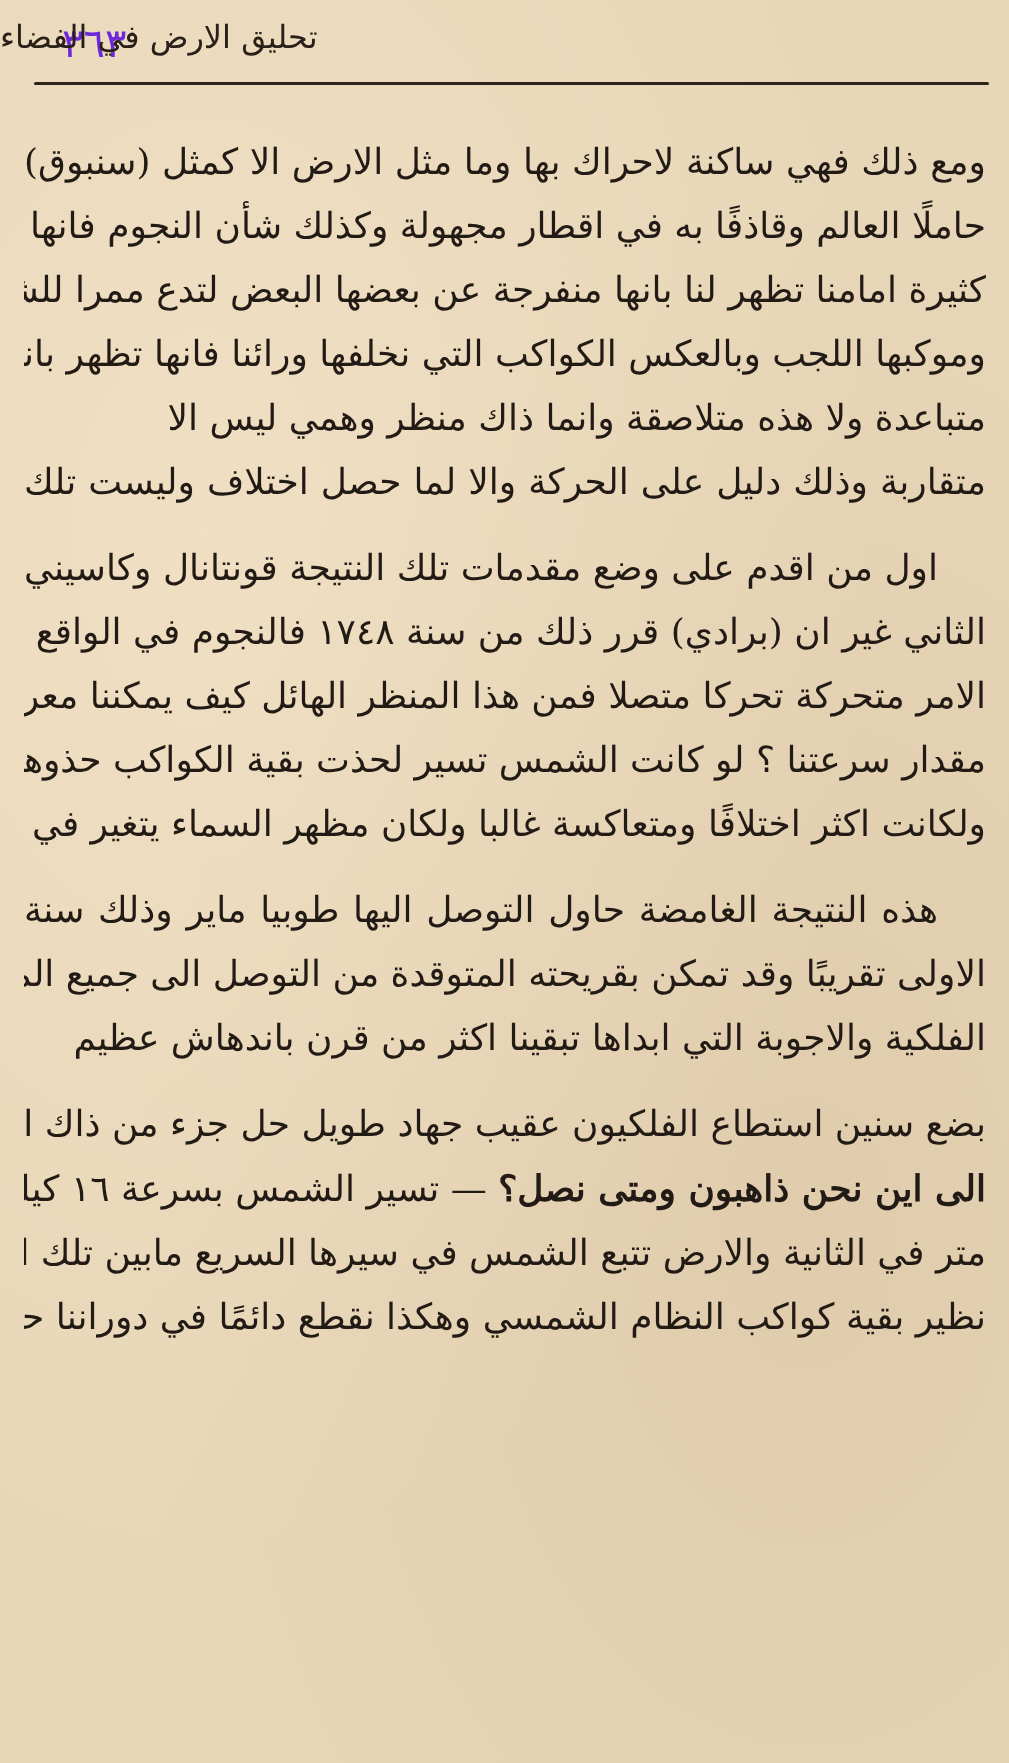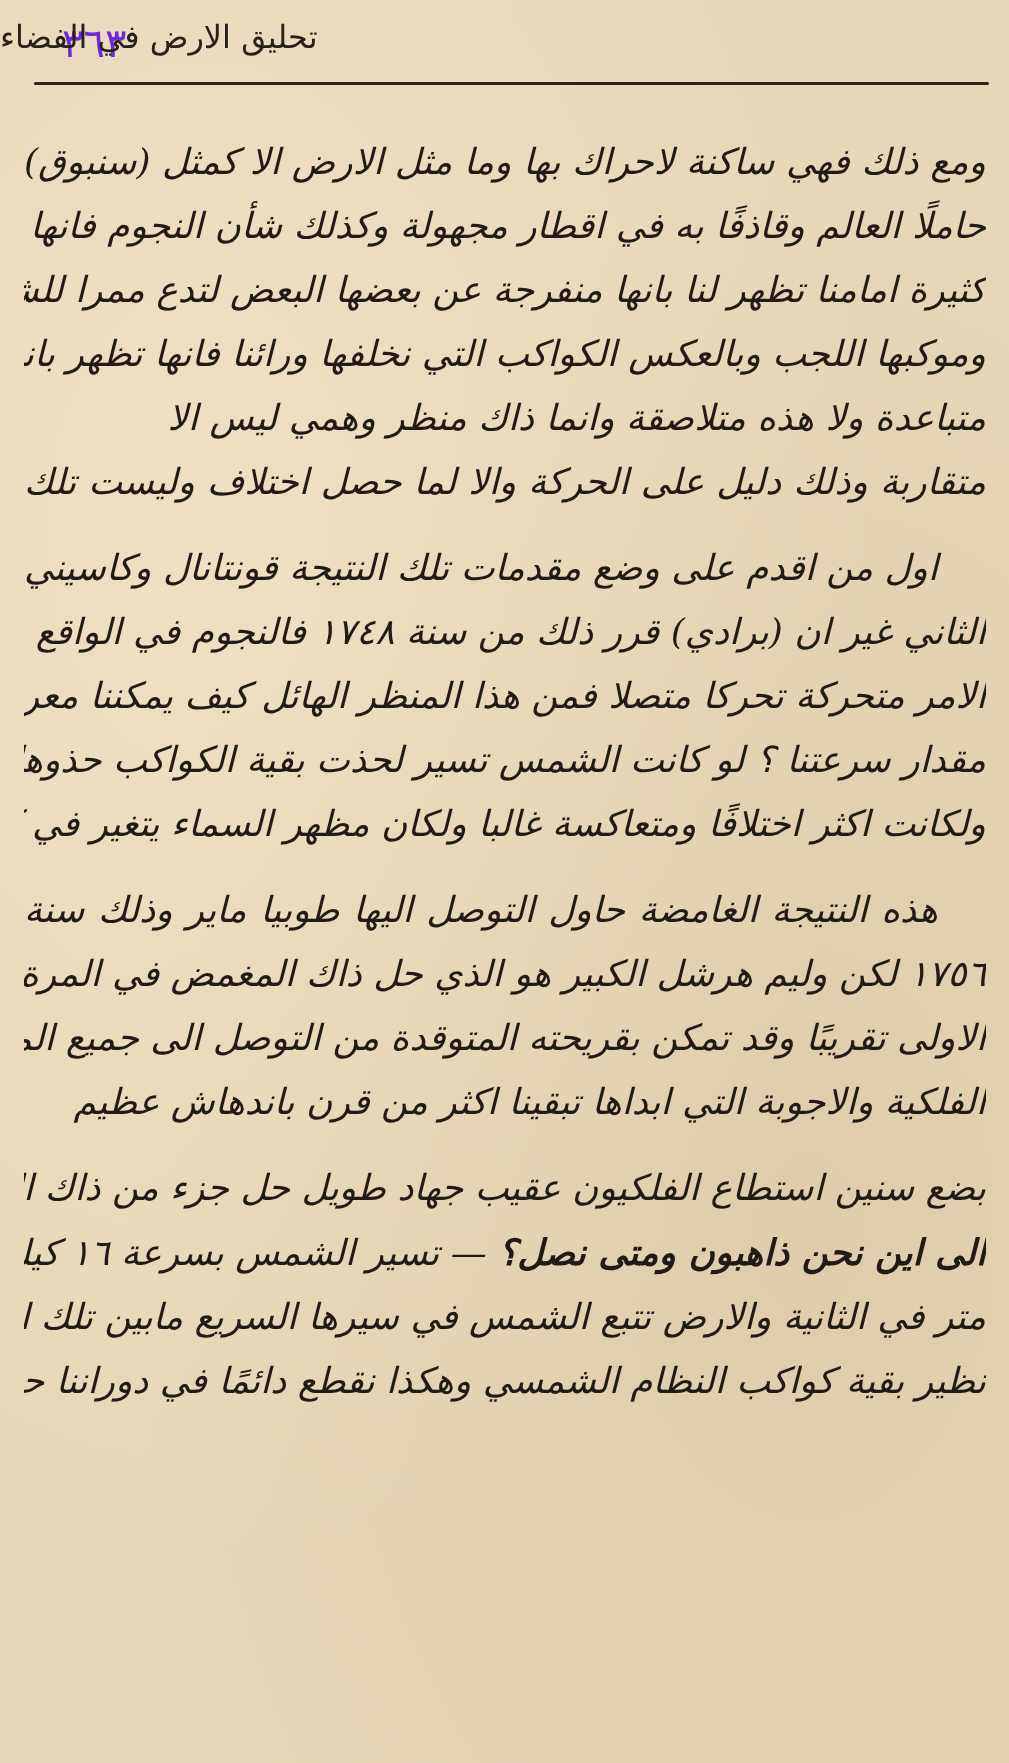--- a/index.html
+++ b/index.html
@@ -61,21 +61,20 @@
     }
     .body-text {
       position: absolute;
       top: 130px;
       left: 24px;
       width: 962px;
       direction: rtl;
       text-align: justify;
       font-size: 36px;
       line-height: 64px;
-      font-style: italic;
     }
     .para {
       margin: 0 0 22px 0;
       text-align-last: right;
     }
     .para .line {
       display: block;
       text-align: justify;
       text-align-last: justify;
       white-space: nowrap;
@@ -117,21 +116,20 @@
     <p class="para">
       <span class="line indent">اول من اقدم على وضع مقدمات تلك النتيجة قونتانال وكاسيني</span>
       <span class="line">الثاني غير ان (برادي) قرر ذلك من سنة ١٧٤٨ فالنجوم في الواقع ونفس</span>
       <span class="line">الامر متحركة تحركا متصلا فمن هذا المنظر الهائل كيف يمكننا معرفة</span>
       <span class="line">مقدار سرعتنا ؟ لو كانت الشمس تسير لحذت بقية الكواكب حذوها</span>
       <span class="line">ولكانت اكثر اختلافًا ومتعاكسة غالبا ولكان مظهر السماء يتغير في كل</span>
     </p>
 
     <p class="para">
       <span class="line indent">هذه النتيجة الغامضة حاول التوصل اليها طوبيا ماير وذلك سنة</span>
-      <span class="line">١٧٥٦ لكن وليم هرشل الكبير هو الذي حل ذاك المغمض في المرة</span>
       <span class="line">الاولى تقريبًا وقد تمكن بقريحته المتوقدة من التوصل الى جميع المباحث</span>
       <span class="line last">الفلكية والاجوبة التي ابداها تبقينا اكثر من قرن باندهاش عظيم</span>
     </p>
 
     <p class="para" style="margin-bottom:0">
       <span class="line">بضع سنين استطاع الفلكيون عقيب جهاد طويل حل جزء من ذاك المغمى</span>
     </p>
 
     <p class="para">
       <span class="line"><span class="bold">الى اين نحن ذاهبون ومتى نصل؟</span><span> — تسير الشمس بسرعة ١٦ كيلو</span></span>

